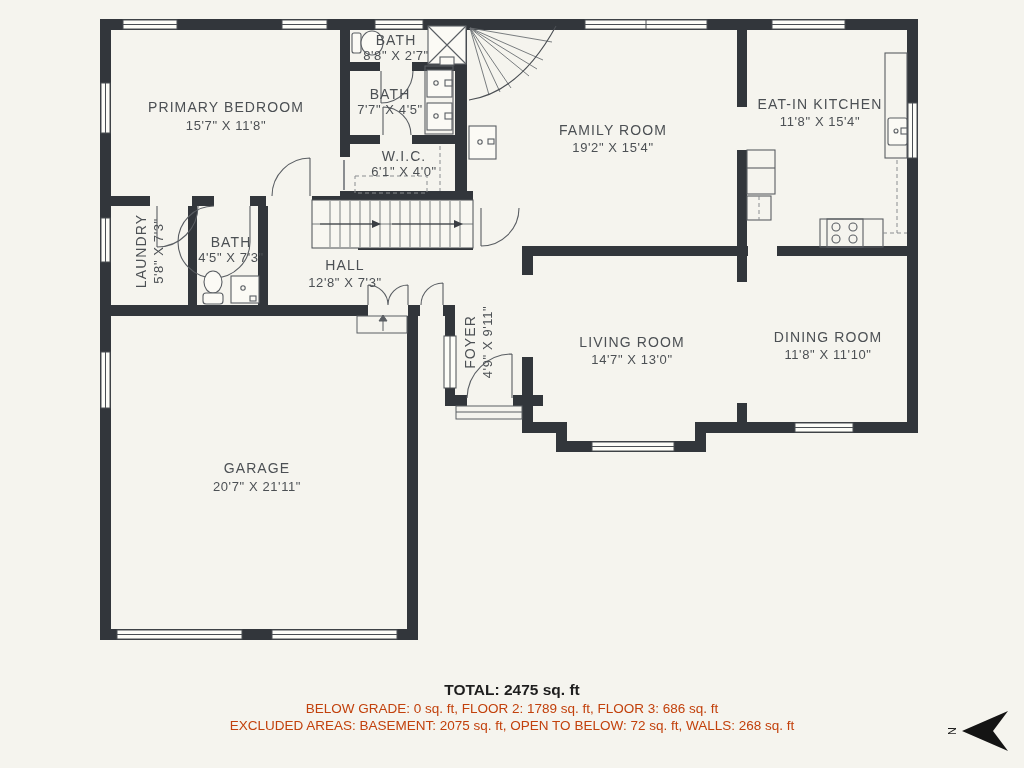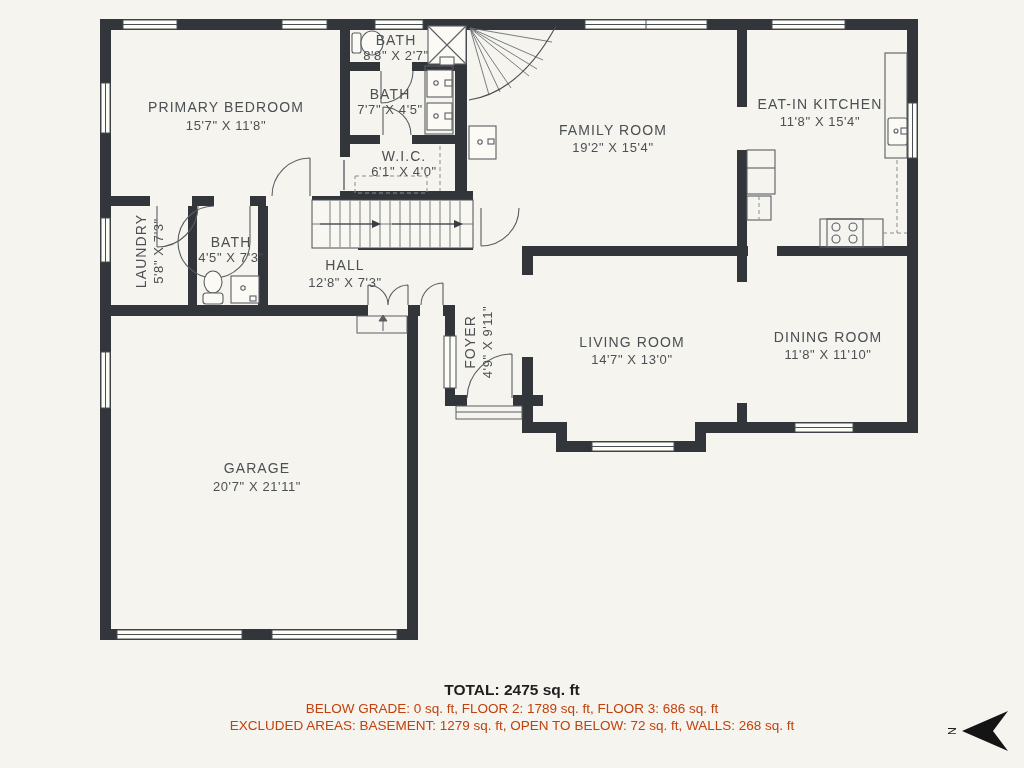--- a/index.html
+++ b/index.html
@@ -268,14 +268,14 @@
   <g>
     <polygon points="962,731 1008,711 993,731 1008,751" fill="#141414"></polygon>
     <text transform="translate(956 731) rotate(-90)" text-anchor="middle" font-size="11" fill="#1a1a1a">N</text>
   </g>
 </svg>
 </div>
 
 <div class="summary">
   <div class="total">TOTAL: 2475 sq. ft</div>
   <div class="sub">BELOW GRADE: 0 sq. ft, FLOOR 2: 1789 sq. ft, FLOOR 3: 686 sq. ft</div>
-  <div class="sub">EXCLUDED AREAS: BASEMENT: 1279 sq. ft, OPEN TO BELOW: 72 sq. ft, WALLS: 268 sq. ft</div>
+  <div class="sub">EXCLUDED AREAS: BASEMENT: 2075 sq. ft, OPEN TO BELOW: 72 sq. ft, WALLS: 268 sq. ft</div>
 </div>
 
 </body></html>

